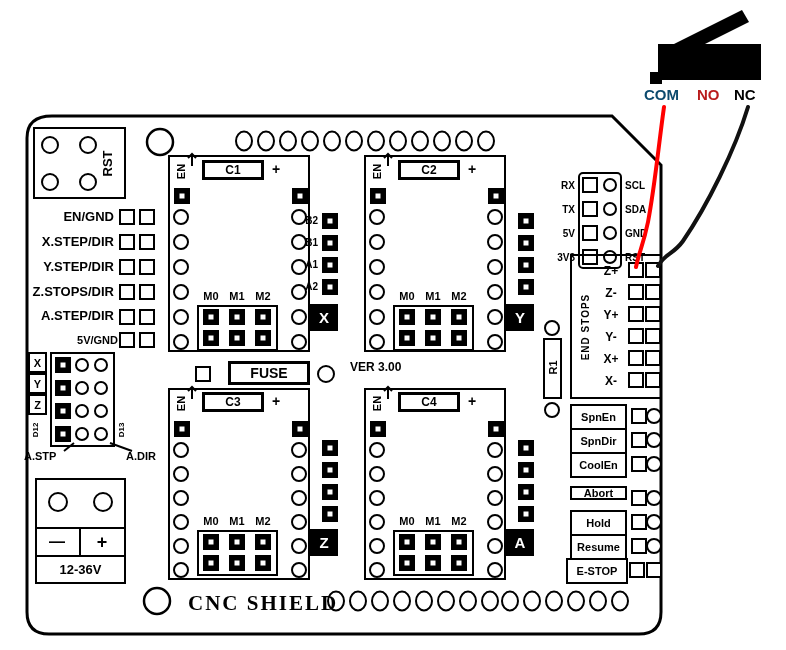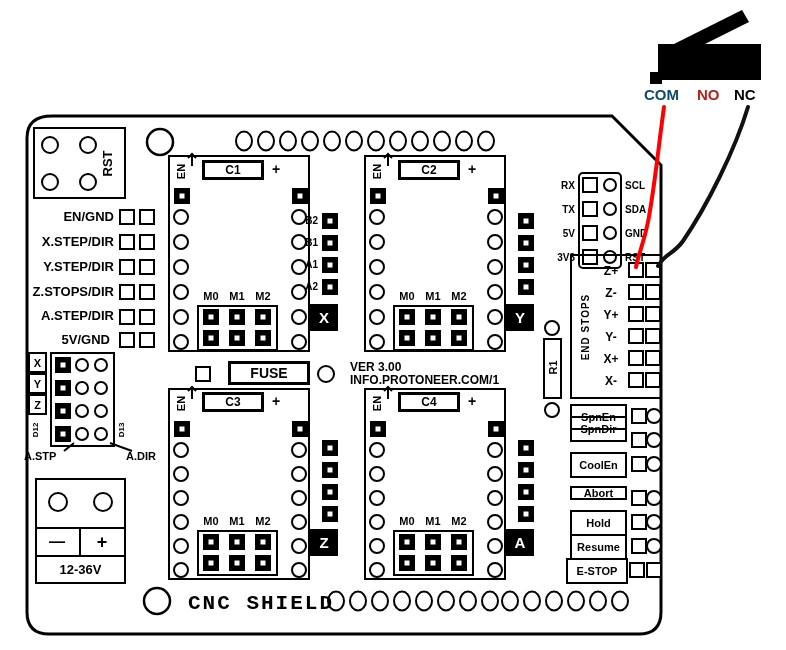--- a/index.html
+++ b/index.html
@@ -11,21 +11,21 @@
   .layer-top { z-index:10; pointer-events:none; }
   .abs { position:absolute; z-index:1; }
   .bx  { border:2px solid #000; background:transparent; }
   .bx3 { border:3px solid #000; background:#fff; }
   .cell { display:flex; align-items:center; justify-content:center; }
   .vcell{ display:flex; align-items:center; }
   .vert { display:flex; align-items:center; justify-content:center; transform:rotate(-90deg); }
   .r { text-align:right; }
   .blackbox { background:#000; color:#fff; }
   .bar { background:#000; }
-  .mono { font-family:Liberation Mono, monospace; }
+  .mono { font-family:Liberation Serif, serif; }
 </style>
 </head>
 <body>
 
 <div id="stage">
 
   <svg class="layer" width="786" height="650" viewBox="0 0 786 650">
     <defs>
       <g id="ws">
           <rect width="14" height="14" fill="#fff" stroke="#000" stroke-width="2"></rect>
@@ -296,21 +296,21 @@
   </svg>
 
   <div class="abs bx" style="left:33px;top:127px;width:93px;height:72px"></div>
   <div class="abs vert" style="left:80px;top:156px;width:54px;height:15px;font-size:13px">RST</div>
 
   <div class="abs r" style="left:28px;top:209px;width:86px;height:16px;font-size:13px;line-height:16px">EN/GND</div>
   <div class="abs r" style="left:28px;top:234px;width:86px;height:16px;font-size:13px;line-height:16px">X.STEP/DIR</div>
   <div class="abs r" style="left:28px;top:259px;width:86px;height:16px;font-size:13px;line-height:16px">Y.STEP/DIR</div>
   <div class="abs r" style="left:28px;top:284px;width:86px;height:16px;font-size:13px;line-height:16px">Z.STOPS/DIR</div>
   <div class="abs r" style="left:28px;top:308px;width:86px;height:16px;font-size:13px;line-height:16px">A.STEP/DIR</div>
-  <div class="abs r" style="left:24px;top:332px;width:86px;height:16px;font-size:13px;line-height:16px">5V/GND</div>
+  <div class="abs r" style="left:32px;top:332px;width:86px;height:16px;font-size:11px;line-height:16px">5V/GND</div>
 
   <div class="abs bx" style="left:168px;top:155px;width:142px;height:197px"></div>
   <div class="abs bx" style="left:364px;top:155px;width:142px;height:197px"></div>
   <div class="abs bx" style="left:168px;top:388px;width:142px;height:192px"></div>
   <div class="abs bx" style="left:364px;top:388px;width:142px;height:192px"></div>
 
   <div class="abs vert" style="left:165px;top:165px;width:30px;height:13px;font-size:11px">EN</div>
   <div class="abs vert" style="left:361px;top:165px;width:30px;height:13px;font-size:11px">EN</div>
   <div class="abs vert" style="left:165px;top:397px;width:30px;height:13px;font-size:11px">EN</div>
   <div class="abs vert" style="left:361px;top:397px;width:30px;height:13px;font-size:11px">EN</div>
@@ -348,21 +348,20 @@
   <div class="abs r" style="left:296px;top:258px;width:22px;height:13px;font-size:10px;line-height:13px">A1</div>
   <div class="abs r" style="left:296px;top:280px;width:22px;height:13px;font-size:10px;line-height:13px">A2</div>
 
   <div class="abs blackbox cell" style="left:310px;top:304px;width:28px;height:27px;font-size:15px">X</div>
   <div class="abs blackbox cell" style="left:506px;top:304px;width:28px;height:27px;font-size:15px">Y</div>
   <div class="abs blackbox cell" style="left:310px;top:529px;width:28px;height:27px;font-size:15px">Z</div>
   <div class="abs blackbox cell" style="left:506px;top:529px;width:28px;height:27px;font-size:15px">A</div>
 
   <div class="abs bx3 cell" style="left:228px;top:361px;width:82px;height:24px;font-size:14px">FUSE</div>
   <div class="abs" style="left:350px;top:360px;width:130px;height:14px;font-size:12px;line-height:14px">VER 3.00</div>
-  <div class="abs" style="left:350px;top:373px;width:175px;height:14px;font-size:12px;line-height:14px">INFO.PROTONEER.COM/1</div>
 
   <div class="abs bx" style="left:543px;top:338px;width:19px;height:61px"></div>
   <div class="abs vert" style="left:537px;top:361px;width:30px;height:13px;font-size:11px">R1</div>
 
   <div class="abs bx" style="left:578px;top:172px;width:44px;height:97px;border-radius:5px"></div>
   <div class="abs r" style="left:546px;top:179px;width:29px;height:13px;font-size:10px;line-height:13px">RX</div>
   <div class="abs r" style="left:546px;top:203px;width:29px;height:13px;font-size:10px;line-height:13px">TX</div>
   <div class="abs r" style="left:546px;top:227px;width:29px;height:13px;font-size:10px;line-height:13px">5V</div>
   <div class="abs r" style="left:546px;top:251px;width:29px;height:13px;font-size:10px;line-height:13px">3V3</div>
   <div class="abs" style="left:625px;top:179px;width:32px;height:13px;font-size:10px;line-height:13px">SCL</div>
@@ -373,21 +372,21 @@
   <div class="abs bx" style="left:570px;top:254px;width:92px;height:145px"></div>
   <div class="abs vert" style="left:551px;top:320px;width:68px;height:14px;font-size:10px;letter-spacing:1px">END STOPS</div>
   <div class="abs cell" style="left:597px;top:263px;width:28px;height:15px;font-size:12px">Z+</div>
   <div class="abs cell" style="left:597px;top:285px;width:28px;height:15px;font-size:12px">Z-</div>
   <div class="abs cell" style="left:597px;top:307px;width:28px;height:15px;font-size:12px">Y+</div>
   <div class="abs cell" style="left:597px;top:329px;width:28px;height:15px;font-size:12px">Y-</div>
   <div class="abs cell" style="left:597px;top:351px;width:28px;height:15px;font-size:12px">X+</div>
   <div class="abs cell" style="left:597px;top:373px;width:28px;height:15px;font-size:12px">X-</div>
 
   <div class="abs bx cell" style="left:570px;top:404px;width:57px;height:26px;font-size:11px">SpnEn</div>
-  <div class="abs bx cell" style="left:570px;top:416px;width:57px;height:26px;font-size:11px">SpnDir</div>
+  <div class="abs bx cell" style="left:570px;top:428px;width:57px;height:26px;font-size:11px">SpnDir</div>
   <div class="abs bx cell" style="left:570px;top:452px;width:57px;height:26px;font-size:11px">CoolEn</div>
   <div class="abs bx cell" style="left:570px;top:486px;width:57px;height:14px;font-size:11px">Abort</div>
   <div class="abs bx cell" style="left:570px;top:510px;width:57px;height:26px;font-size:11px">Hold</div>
   <div class="abs bx cell" style="left:570px;top:534px;width:57px;height:26px;font-size:11px">Resume</div>
   <div class="abs bx cell" style="left:566px;top:558px;width:62px;height:26px;font-size:11px">E-STOP</div>
 
   <div class="abs bx cell" style="left:28px;top:352px;width:19px;height:21px;font-size:11px">X</div>
   <div class="abs bx cell" style="left:28px;top:373px;width:19px;height:21px;font-size:11px">Y</div>
   <div class="abs bx cell" style="left:28px;top:394px;width:19px;height:21px;font-size:11px">Z</div>
   <div class="abs bx" style="left:50px;top:352px;width:65px;height:95px"></div>

